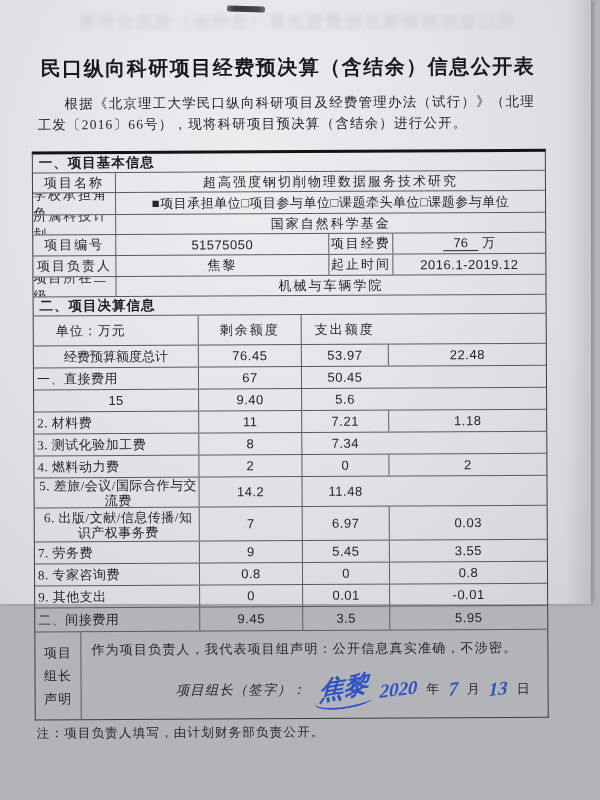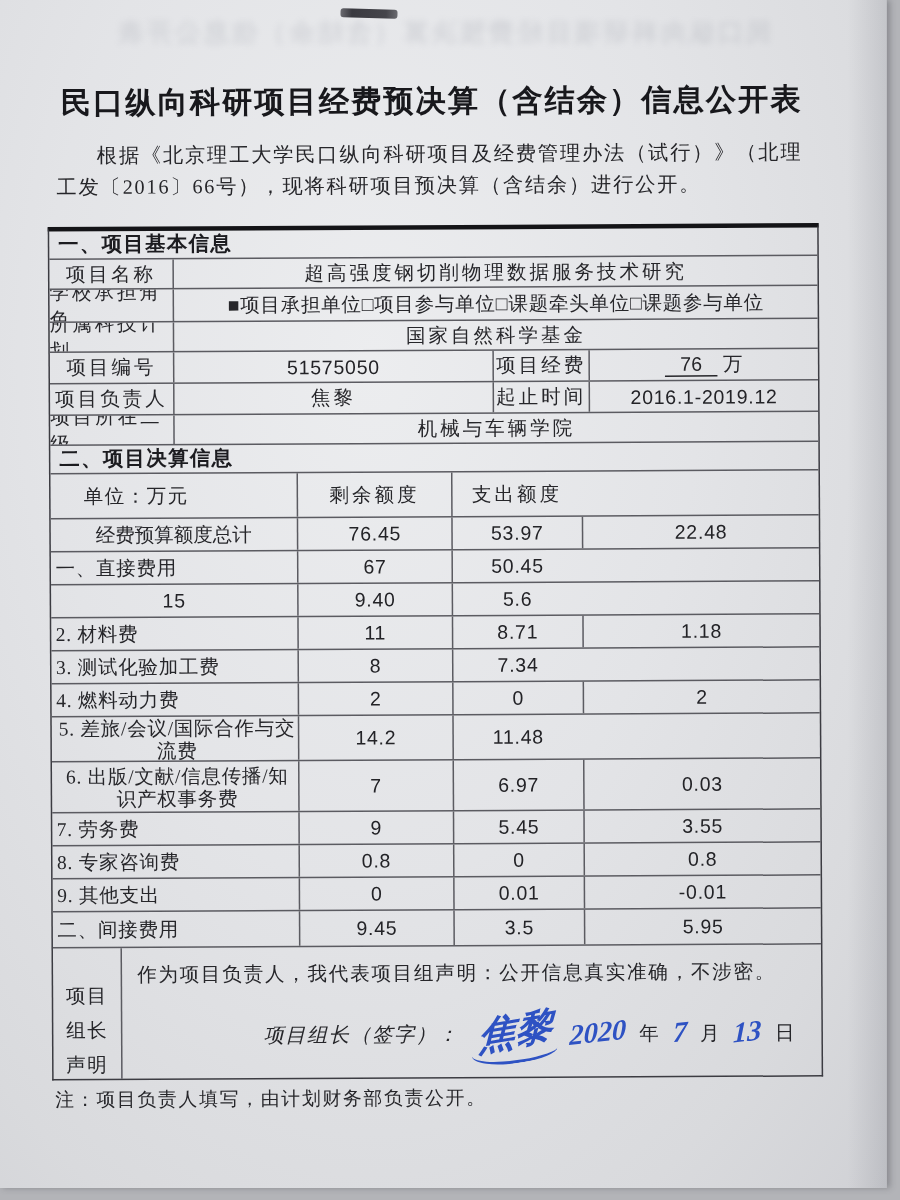--- a/index.html
+++ b/index.html
@@ -3,21 +3,21 @@
 <meta charset="utf-8">
 <style>
   html,body{margin:0;padding:0;}
   body{
     width:600px;height:800px;overflow:hidden;position:relative;
     background:#b3b4b8;
     font-family:"Liberation Serif", serif;
     color:#26262a;
   }
   .paper{
-    position:absolute;left:0;top:0;width:591px;height:792px;
+    position:absolute;left:0;top:0;width:591px;height:604px;
     background:
       radial-gradient(ellipse at 42% 30%, #ecedef 0%, #e3e4e7 45%, #d9dadd 80%, #d0d1d5 100%);
     box-shadow:2px 0 4px rgba(60,60,70,.35);
   }
   .paper::after{
     content:"";position:absolute;top:0;right:0;width:26px;height:100%;
     background:linear-gradient(to right, rgba(140,142,150,0), rgba(120,122,132,.22));
     pointer-events:none;
   }
   .content{position:absolute;inset:0;transform:rotate(-0.3deg);transform-origin:300px 0;}
@@ -62,21 +62,21 @@
   .g4{grid-template-columns:82px 213px 64px 1fr;}
   .gs2{grid-template-columns:164px 103px 87px 1fr;}
   .gd{grid-template-columns:45px 1fr;}.h20{height:20px;}.h21{height:21px;}.h22{height:22px;}
   .h24{height:24px;}.h30{height:30px;}.h34{height:34px;}.h88{height:88px;}
   .lbl{letter-spacing:2px;}
   .num{font-family:"Liberation Sans", sans-serif;letter-spacing:.5px;font-size:13px;color:#232327;}
   .ll{justify-content:flex-start;padding-left:3px;letter-spacing:.5px;line-height:15px;text-align:center;}
   .unit-cell{justify-content:flex-start;padding-left:22px;letter-spacing:1px;}
   .chk{letter-spacing:.5px;font-size:13px;}
   .uline{border-bottom:1px solid #26262a;padding:0 10px;margin-right:4px;font-family:"Liberation Sans", sans-serif;}
-  .decl-lbl{flex-direction:column;gap:5px;letter-spacing:1px;font-size:13px;justify-content:flex-end;}
+  .decl-lbl{flex-direction:column;gap:5px;letter-spacing:1px;font-size:13px;}
   .decl-body{flex-direction:column;align-items:stretch;justify-content:flex-start;padding:9px 8px 0 10px;}
   .stmt{margin:0;font-size:13px;letter-spacing:1.2px;}
   .signrow{display:flex;align-items:center;margin-top:13px;}
   .signlabel{margin-left:84px;font-size:13.5px;letter-spacing:1px;white-space:nowrap;font-style:italic;}
   .ink{color:#2e52c3;font-style:italic;font-weight:bold;display:inline-block;}
   .sig{
     font-size:25px;margin-left:8px;transform:rotate(-9deg) skewX(-12deg);
     border-bottom:2px solid #2e52c3;padding:0 4px 3px 4px;
     border-radius:0 0 40% 60% / 0 0 6px 10px;
   }
@@ -163,21 +163,21 @@
 
       <div class="r gs2 h22">
         <div class="c num">15</div>
         <div class="c num">9.40</div>
         <div class="c num">5.6</div>
       </div>
 
       <div class="r gs2 h22">
         <div class="c ll">2. 材料费</div>
         <div class="c num">11</div>
-        <div class="c num">8.71</div>
+        <div class="c num">7.21</div>
         <div class="c num">1.18</div>
       </div>
 
       <div class="r gs2 h22">
         <div class="c ll">3. 测试化验加工费</div>
         <div class="c num">8</div>
         <div class="c num">7.34</div>
       </div>
 
       <div class="r gs2 h22">

